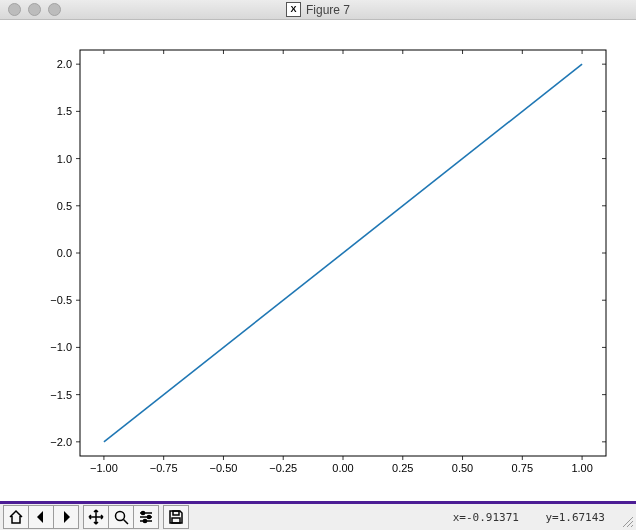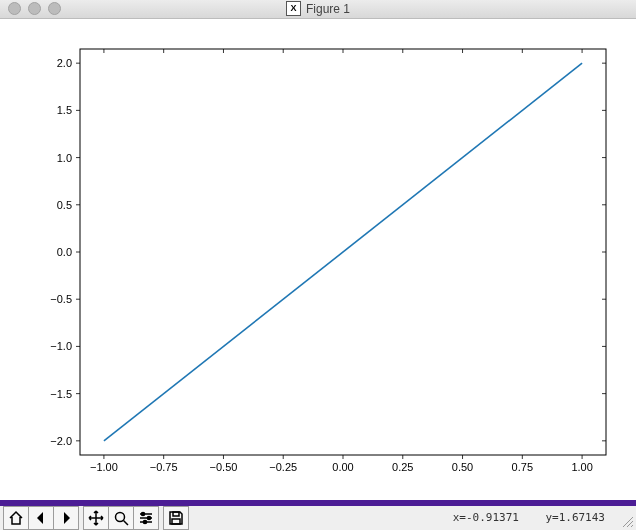--- a/index.html
+++ b/index.html
@@ -4,21 +4,21 @@
 <style>
 html,body{margin:0;padding:0;font-family:"Helvetica Neue",Arial,sans-serif;font-size:12px;color:#000;background:#fff}
 #app{width:636px;height:530px;display:flex;flex-direction:column;background:#fff;position:relative}
 .titlebar{height:22px;background:linear-gradient(#ececec,#d8d8d8);border-bottom:1px solid #bcbcbc;display:flex;align-items:center;position:relative}
 .traffic{display:flex;gap:7px;margin-left:8px}
 .tl{width:11px;height:11px;border-radius:50%;background:#bcbcbc;border:1px solid #a3a3a3}
 .titlewrap{position:absolute;left:0;right:0;top:0;bottom:0;display:flex;align-items:center;justify-content:center;pointer-events:none;gap:5px}
 .xicon{display:inline-flex;width:13px;height:13px;border:1px solid #555;align-items:center;justify-content:center;font-size:9px;font-weight:700;line-height:1;background:#fff}
 .title{font-size:12px;color:#444}
 .canvas{flex:1;background:#fff;position:relative}
-.toolbar{height:30px;background:#efefef;border-top:6px solid #4c1d95;display:flex;align-items:center;padding:0 3px;gap:0}
+.toolbar{height:30px;background:#efefef;border-top:3px solid #4c1d95;display:flex;align-items:center;padding:0 3px;gap:0}
 .tbgroup{display:flex;border:1px solid #9c9c9c;margin-right:4px;background:#f6f6f6}
 .tbtn{width:24px;height:22px;display:flex;align-items:center;justify-content:center;background:#f6f6f6;cursor:pointer}
 .tbtn + .tbtn{border-left:1px solid #9c9c9c}
 .tbtn svg{width:16px;height:16px;stroke:#000;fill:none;stroke-width:1.5}
 .spacer{flex:1}
 .coords{font-family:Menlo,Consolas,monospace;font-size:11px;color:#333;margin-right:28px;white-space:pre}
 .resize{position:absolute;right:2px;bottom:2px;width:14px;height:14px}
 .resize svg{width:14px;height:14px;stroke:#999;stroke-width:1}
 
 .axes-border{stroke:#000;fill:none;stroke-width:1}
@@ -31,21 +31,21 @@
 <div id="app">
 
 <div class="titlebar">
   <div class="traffic">
     <div class="tl"></div>
     <div class="tl"></div>
     <div class="tl"></div>
   </div>
   <div class="titlewrap">
     <span class="xicon">X</span>
-    <span class="title">Figure 1</span>
+    <span class="title">Figure 7</span>
   </div>
 </div>
 
 <div class="canvas">
   <svg id="chart-svg" width="636" height="478">
         <rect class="axes-border" x="80" y="30" width="526" height="406"></rect>
         <g class="tick">
           <line x1="103.90909090909093" y1="436" x2="103.90909090909093" y2="440"></line>
           <line x1="103.90909090909093" y1="30" x2="103.90909090909093" y2="34"></line>
           <text x="103.90909090909093" y="452" text-anchor="middle">−1.00</text>

